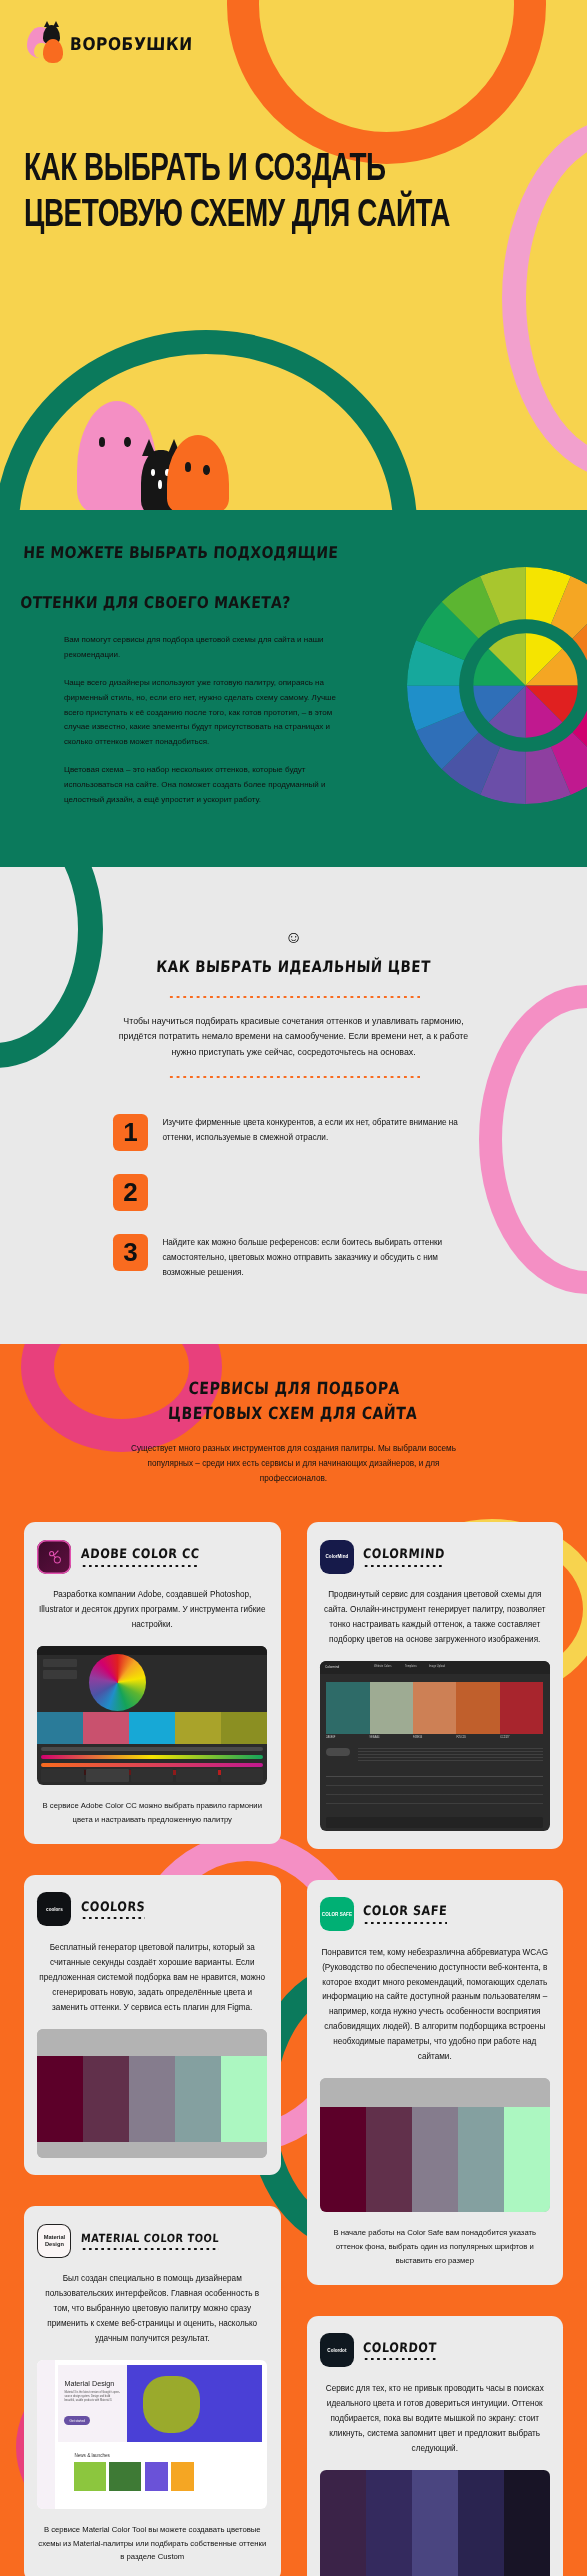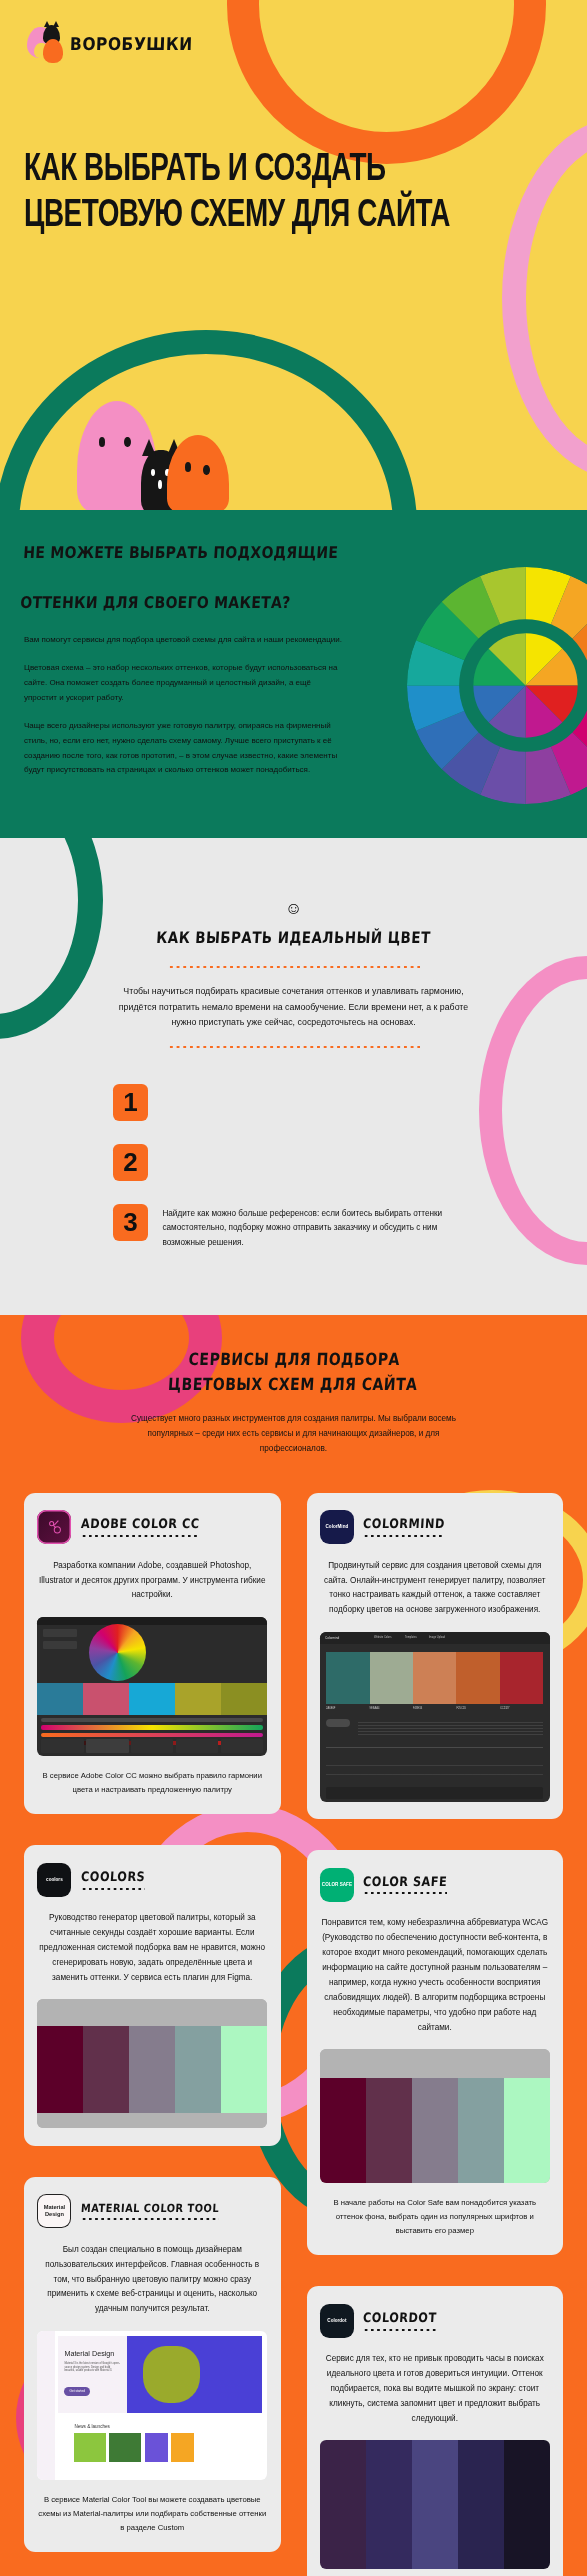--- a/index.html
+++ b/index.html
@@ -112,21 +112,21 @@
   }
   .green-head {
     font-family: "DejaVu Sans", sans-serif;
     font-weight: 700; font-size: 14px; line-height: 1.55;
     color: #121212; max-width: 350px; letter-spacing: 0.3px;
     transform: scaleY(1.15) skewX(-4deg); transform-origin: left top;
   }
   .green-body { margin-top: 27px; max-width: 319px; }
   .green-body p {
     font-size: 8px; line-height: 1.85; color: #101010;
-    margin-bottom: 13.4px; font-weight: 400;
+    margin-bottom: 13.4px; font-weight: 400; margin-left: 40px;
   }
   .wheel {
     position: absolute; right: -57px; top: 57px;
     width: 237px; height: 237px; border-radius: 50%;
     overflow: hidden; z-index: 3;
   }
 
   
   .steps-sec {
     position: relative; background: #e9e9e9;
@@ -282,22 +282,22 @@
     </div>
   </section>
 
   <section class="green-sec">
     <h2 class="green-head">
       <span>НЕ МОЖЕТЕ ВЫБРАТЬ ПОДХОДЯЩИЕ</span><br><br>
       <span>ОТТЕНКИ ДЛЯ СВОЕГО МАКЕТА?</span>
     </h2>
     <div class="green-body">
       <p>Вам помогут сервисы для подбора цветовой схемы для сайта и наши рекомендации.</p>
+      <p>Чаще всего дизайнеры используют уже готовую палитру, опираясь на фирменный стиль, но, если его нет, нужно сделать схему самому. Лучше всего приступать к её созданию после того, как готов прототип, – в этом случае известно, какие элементы будут присутствовать на страницах и сколько оттенков может понадобиться.</p>
       <p>Цветовая схема – это набор нескольких оттенков, которые будут использоваться на сайте. Она поможет создать более продуманный и целостный дизайн, а ещё упростит и ускорит работу.</p>
-      <p>Чаще всего дизайнеры используют уже готовую палитру, опираясь на фирменный стиль, но, если его нет, нужно сделать схему самому. Лучше всего приступать к её созданию после того, как готов прототип, – в этом случае известно, какие элементы будут присутствовать на страницах и сколько оттенков может понадобиться.</p>
     </div>
 
     <div class="wheel">
       <svg viewBox="0 0 200 200" width="237" height="237">
         <g id="wheel-outer">
             <path d="M100,100 L100,0 A100,100 0 0,1 138.268343236509,7.612046748871322 Z" fill="#f5e400"></path>
             <path d="M100,100 L138.268343236509,7.612046748871322 A100,100 0 0,1 170.71067811865476,29.28932188134526 Z" fill="#f5a623"></path>
             <path d="M100,100 L170.71067811865476,29.28932188134526 A100,100 0 0,1 192.3879532511287,61.731656763491024 Z" fill="#f07c1a"></path>
             <path d="M100,100 L192.3879532511287,61.731656763491024 A100,100 0 0,1 200,100 Z" fill="#ec4f21"></path>
             <path d="M100,100 L200,100 A100,100 0 0,1 192.3879532511287,138.26834323650897 Z" fill="#e02020"></path>
@@ -335,27 +335,28 @@
     <div style="text-align:center;position:relative;z-index:3;font-size:17.5px;line-height:1;margin-bottom:12.4px;">☺</div>
 
     <div class="section-kicker">КАК ВЫБРАТЬ ИДЕАЛЬНЫЙ ЦВЕТ</div>
     <div class="dotline"></div>
     <p class="center-para">Чтобы научиться подбирать красивые сочетания оттенков и улавливать гармонию, придётся потратить немало времени на самообучение. Если времени нет, а к работе нужно приступать уже сейчас, сосредоточьтесь на основах.</p>
     <div class="dotline"></div>
 
     <div class="steps">
       <div class="step">
         <div class="step-num">1</div>
+        <div class="step-txt">Изучите фирменные цвета конкурентов, а если их нет, обратите внимание на оттенки, используемые в смежной отрасли.</div>
       </div>
       <div class="step">
         <div class="step-num">2</div>
       </div>
       <div class="step">
         <div class="step-num">3</div>
-        <div class="step-txt">Найдите как можно больше референсов: если боитесь выбирать оттенки самостоятельно, подборку можно отправить заказчику и обсудить с ним возможные решения.</div>
+        <div class="step-txt">Найдите как можно больше референсов: если боитесь выбирать оттенки самостоятельно, цветовых можно отправить заказчику и обсудить с ним возможные решения.</div>
       </div>
     </div>
   </section>
 
   <section class="serv-sec">
     <div class="s4-pink-arc"></div>
     <div class="s4-yellow-arc"></div>
     <div class="s4-pink-arc2"></div>
     <div class="s4-green-arc"></div>
     <div class="s4-pink-arc3"></div>
@@ -419,21 +420,21 @@
         <article class="card">
           <div class="card-head">
             <div class="card-logo lg-coolors">
               <span>coolors</span>
             </div>
             <div>
               <div class="card-title">COOLORS</div>
               <div class="title-dots"></div>
             </div>
           </div>
-          <p class="card-body">Руководство генератор цветовой палитры, который за считанные секунды создаёт хорошие варианты. Если предложенная системой подборка вам не нравится, можно сгенерировать новую, задать определённые цвета и заменить оттенки. У сервиса есть плагин для Figma.</p>
+          <p class="card-body">Бесплатный генератор цветовой палитры, который за считанные секунды создаёт хорошие варианты. Если предложенная системой подборка вам не нравится, можно сгенерировать новую, задать определённые цвета и заменить оттенки. У сервиса есть плагин для Figma.</p>
           <div class="shot shot-grey">
             <div style="position:absolute;top:0;left:0;right:0;height:23px;background:#b3b3b3;"></div>
             <div style="position:absolute;top:27px;left:0;right:0;bottom:15.5px;display:flex;">
               <div style="flex:1;background:#5C0029"></div>
                 <div style="flex:1;background:#61304B"></div>
               <div style="flex:1;background:#857C8D"></div>
                 <div style="flex:1;background:#84A0A0"></div>
               <div style="flex:1;background:#ACF7C1"></div>
             </div>
             <div style="position:absolute;bottom:0;left:0;right:0;height:15.5px;background:#b3b3b3;"></div>

